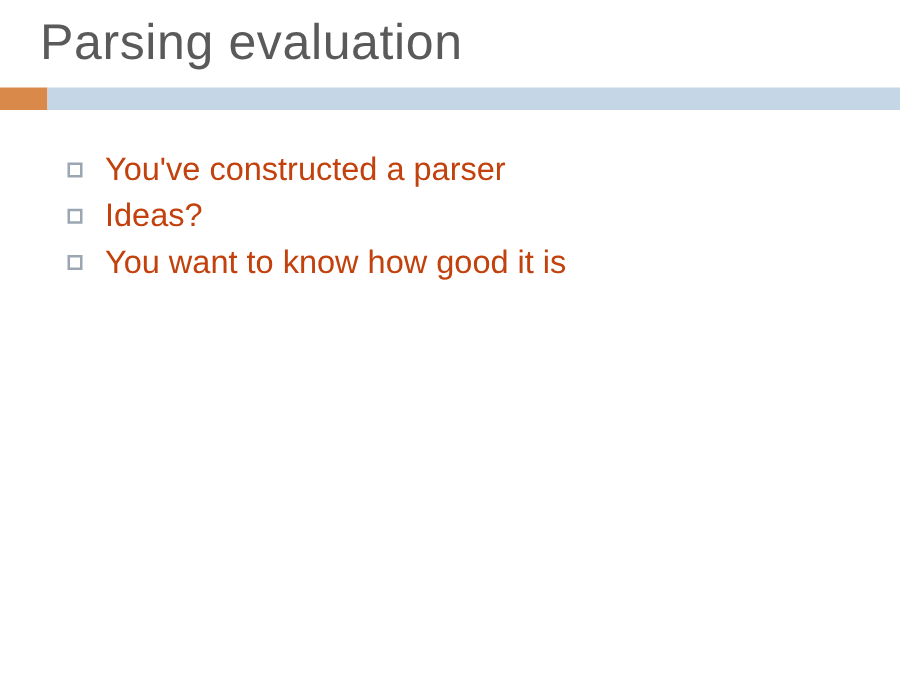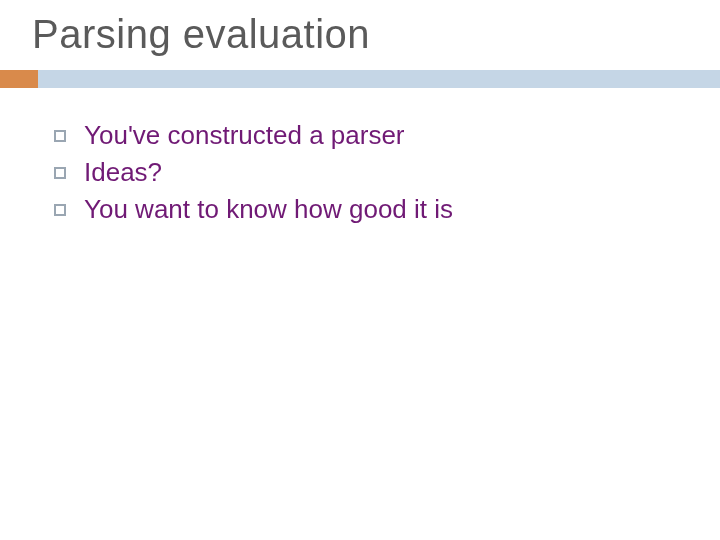--- a/index.html
+++ b/index.html
@@ -57,21 +57,21 @@
   .bullet {
     width: 12px;
     height: 12px;
     border: 2px solid #9aa6b2;
     box-sizing: border-box;
     margin-right: 18px;
     flex: 0 0 auto;
   }
   .item-text {
     font-size: 26px;
-    color: #701a75;
+    color: #c2410c;
   }
 </style>
 </head>
 <body>
 
 <div class="slide">
 
   <div class="title">Parsing evaluation</div>
 
   <div class="bar-row">

